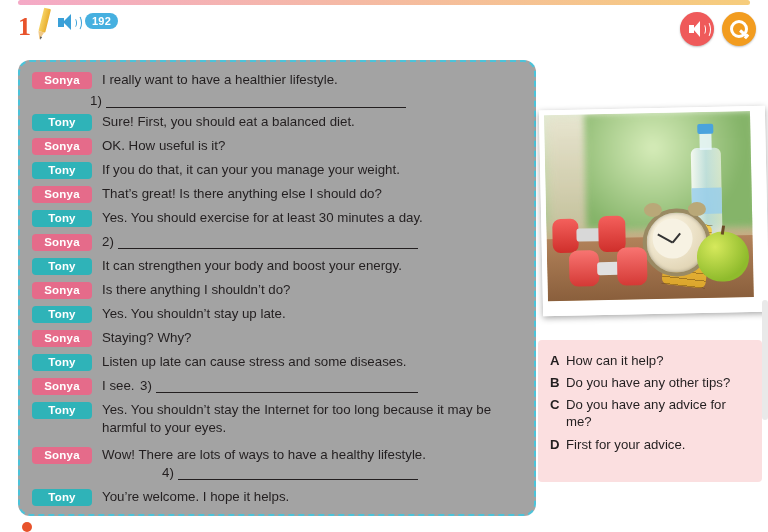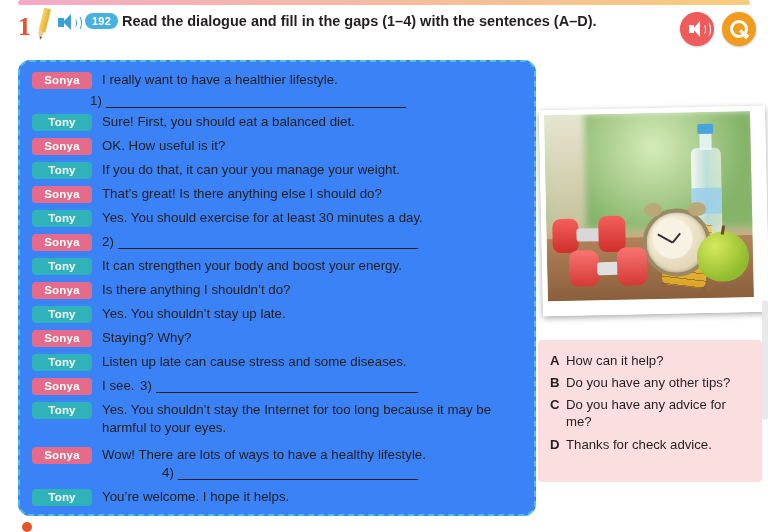--- a/index.html
+++ b/index.html
@@ -206,21 +206,21 @@
 
   
   .dialogue-box {
     position: absolute;
     left: 18px;
     top: 60px;
     width: 514px;
     height: 452px;
     border: 2px dashed #4cc3d9;
     border-radius: 12px;
-    background: #3b82f6;
+    background: #a3a3a3;
   }
   .turn {
     position: absolute;
     left: 12px;
     width: 492px;
   }
   .tag {
     position: absolute;
     left: 0;
     top: 0;
@@ -435,21 +435,20 @@
     <span class="speaker-sm">
       <span class="spk-body"></span>
       <span class="spk-cone"></span>
       <span class="spk-wave w1"></span>
       <span class="spk-wave w2"></span>
     </span>
 
     <span class="track-badge">192</span>
 
     <div class="instruction">
-      <span>Read the dialogue and fill in the gaps (1–4) with the sentences (A–D).</span>
       <span class="line2">Listen and check.</span>
     </div>
   </div>
 
   <div class="round-btn btn-audio">
     <span class="ic-spk-body"></span>
     <span class="ic-spk-cone"></span>
     <span class="ic-wave a"></span>
     <span class="ic-wave b"></span>
   </div>
@@ -603,20 +602,20 @@
     <div class="opt" style="top:34px;">
       <span class="letter">B</span>
       <span class="txt">Do you have any other tips?</span>
     </div>
     <div class="opt" style="top:56px;">
       <span class="letter">C</span>
       <span class="txt">Do you have any advice for me?</span>
     </div>
     <div class="opt" style="top:96px;">
       <span class="letter">D</span>
-      <span class="txt">Thanks for check advice.</span>
+      <span class="txt">First for your advice.</span>
     </div>
   </div>
 
   <div class="bottom-dot"></div>
   <div class="right-edge-bar"></div>
 
 </div>
 
 </body></html>

